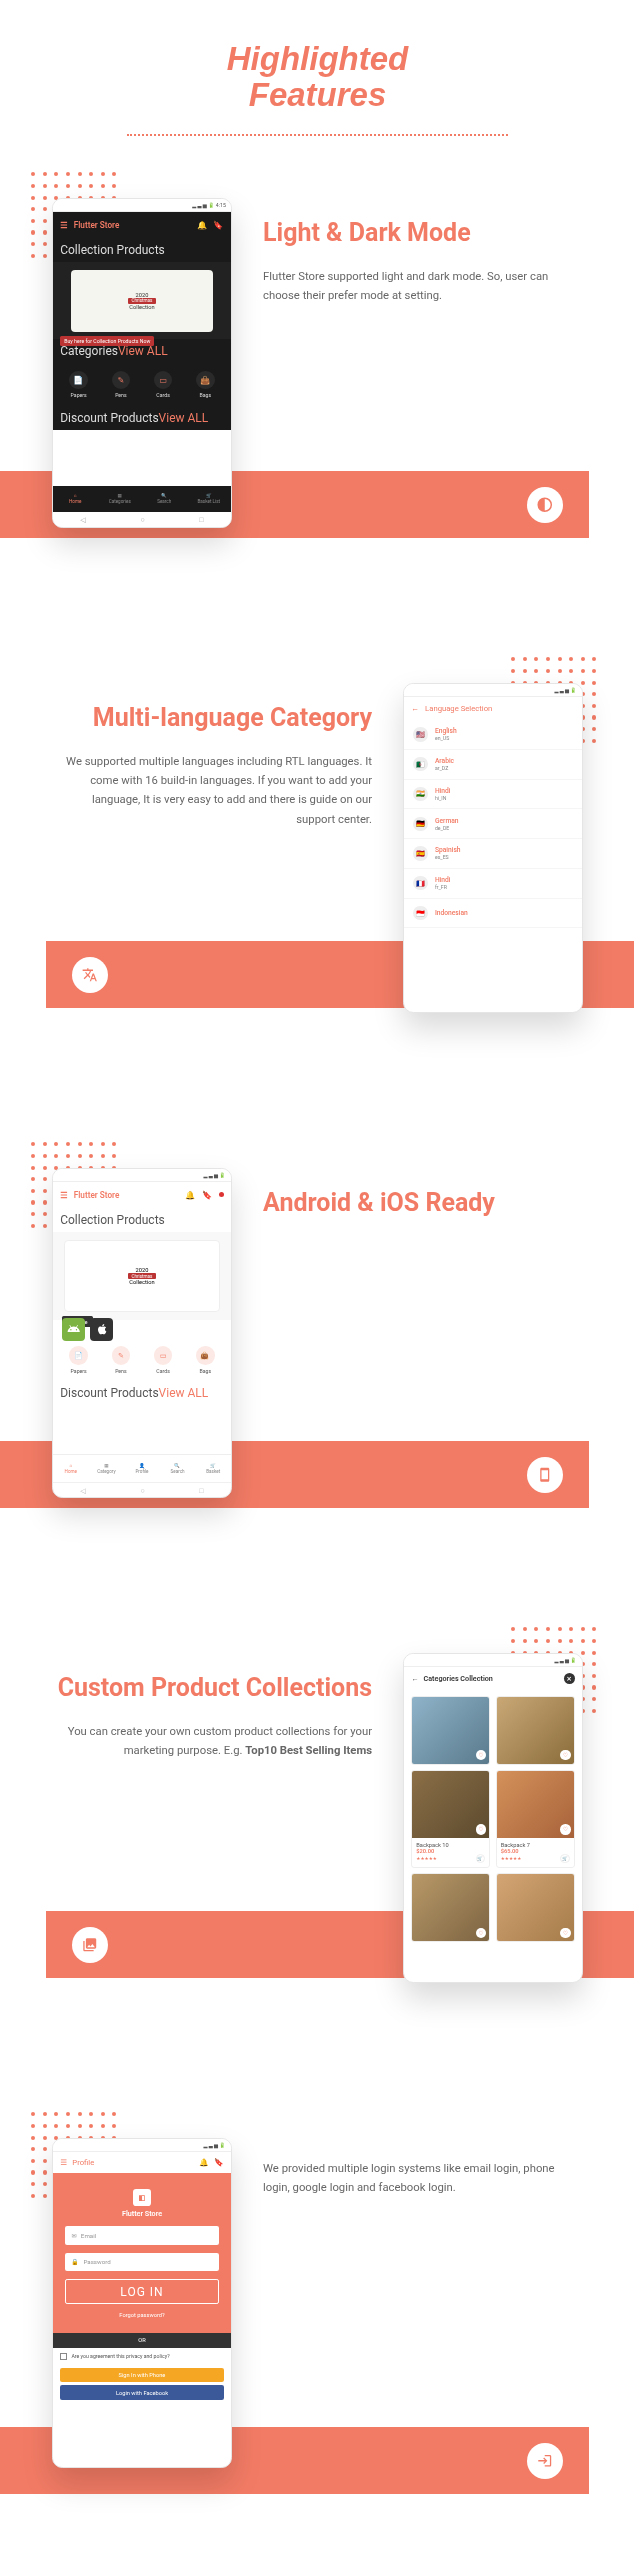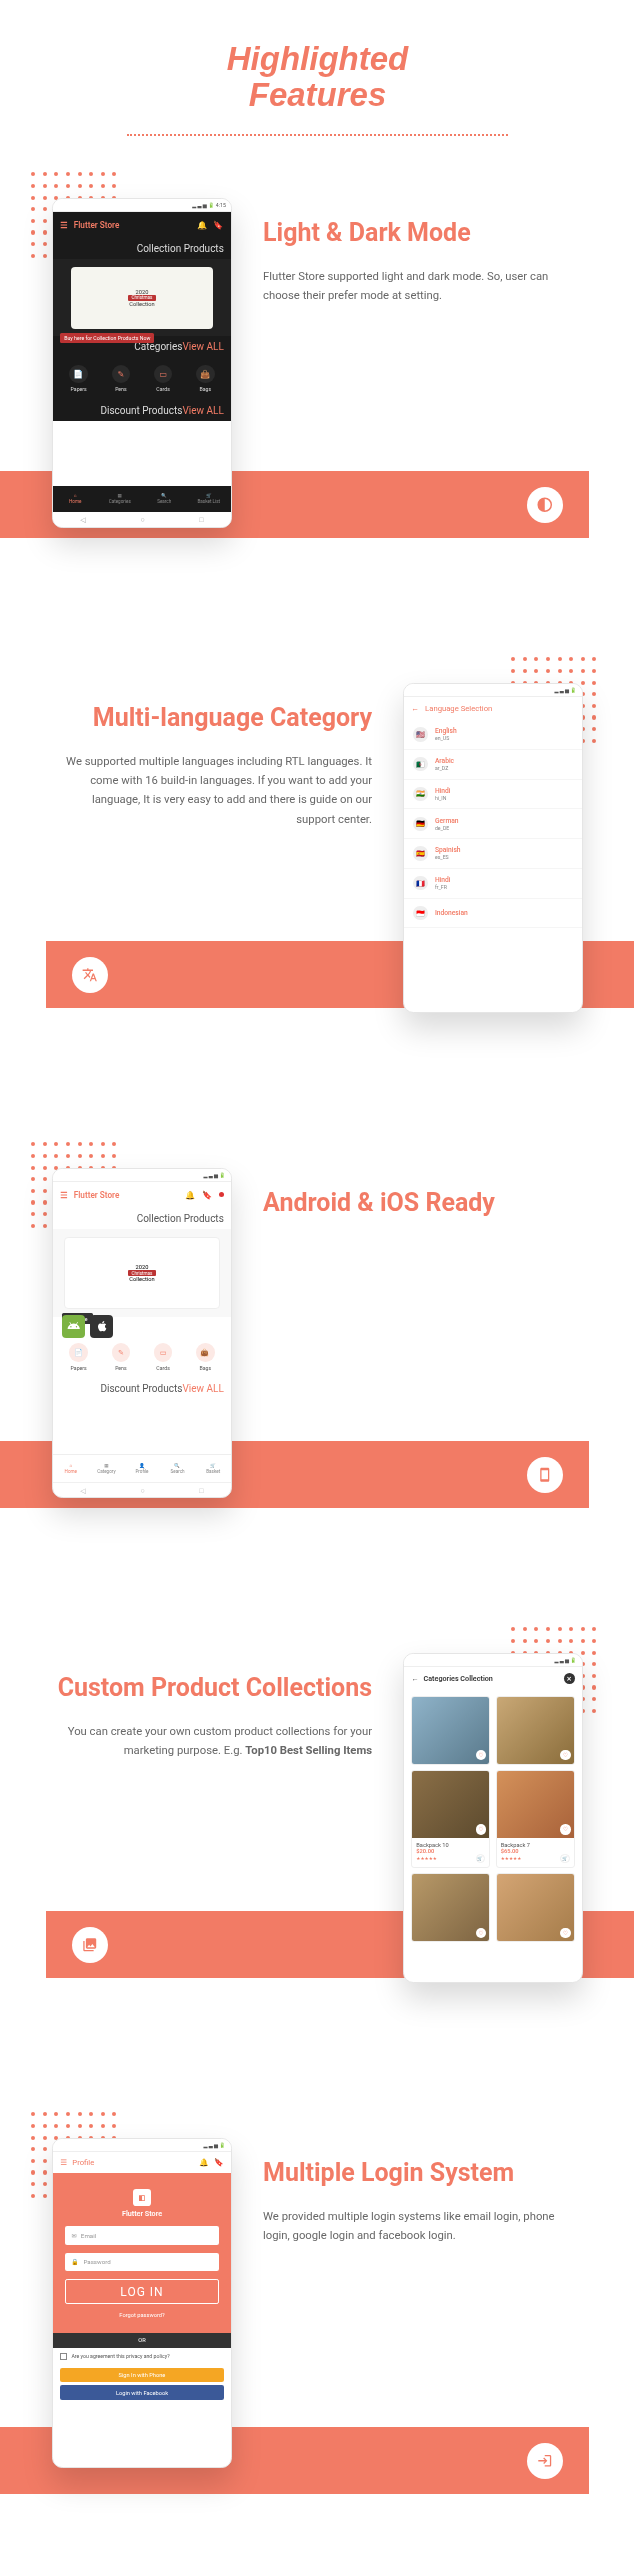--- a/index.html
+++ b/index.html
@@ -115,24 +115,24 @@
     padding: 0 7.2px;
     gap: 6.2px;
     background: #fff;
     color: #f27b65;
     font-size: 8.2px;
     font-weight: 600;
   }
   .phone-header.dark { background: #1a1a1a; color: #f27b65; }
   .section-label {
     padding: 5.2px 7.2px;
-    font-size: 10px;
+    font-size: 12px;
     color: #555;
     display:flex;
-    justify-content: flex-end;
+    justify-content: flex-start;
   }
   
   .f1 .section-label { color: #ddd; background:#1a1a1a; }
   .f1 .hero-banner { background:#222; position:relative; height:77px; display:flex; align-items:center; justify-content:center; }
   .f1 .hero-card { width:80%; height:62px; background:#f5f5ef; border-radius:4.1px; display:flex; align-items:center; justify-content:center; font-size:5.7px; flex-direction:column; color:#333; position:relative; }
   .f1 .hero-card .ribbon { background:#b33; color:#fff; padding:0.5px 3.1px; font-size:4.6px; border-radius:1px; }
   .f1 .cta-btn { position:absolute; bottom:-7.2px; left:7.2px; background:#b33; color:#fff; font-size:5.2px; padding:2.1px 4.1px; border-radius:1.5px; }
   .f1 .cat-row { display:flex; background:#1a1a1a; padding:7.2px; gap:5.2px; }
   .f1 .cat-item { flex:1; display:flex; flex-direction:column; align-items:center; gap:3.1px; font-size:5.2px; color:#ddd; }
   .f1 .cat-item .ci { width:18.5px; height:18.5px; border-radius:9.3px; background:#2a2a2a; display:flex; align-items:center; justify-content:center; color:#f27b65; font-size:8.2px; }
@@ -881,21 +881,20 @@
       </div>
       <div class="or-bar">OR</div>
       <div class="cb-row">
         <div class="cb"></div>
         <span>Are you agreement this privacy and policy?</span>
       </div>
       <div class="auth-btn phone-auth">Sign In with Phone</div>
       <div class="auth-btn fb-auth">Login with Facebook</div>
     </div>
     <div class="text-block">
-      <h2 class="feature-title">Multiple Login System</h2>
       <p class="feature-desc">We provided multiple login systems like email login, phone login, google login and facebook login.</p>
     </div>
   </div>
   <div class="salmon-bar left-bar" style="top:289px;">
     <div class="circle-icon">
       <svg width="15.5" height="15.5" viewBox="0 0 24 24">
           <path d="M11 7L9.6 8.4l2.6 2.6H2v2h10.2l-2.6 2.6L11 17l5-5-5-5zm9 12h-8v2h8c1.1 0 2-.9 2-2V5c0-1.1-.9-2-2-2h-8v2h8v14z"></path>
         </svg>
     </div>
   </div>

